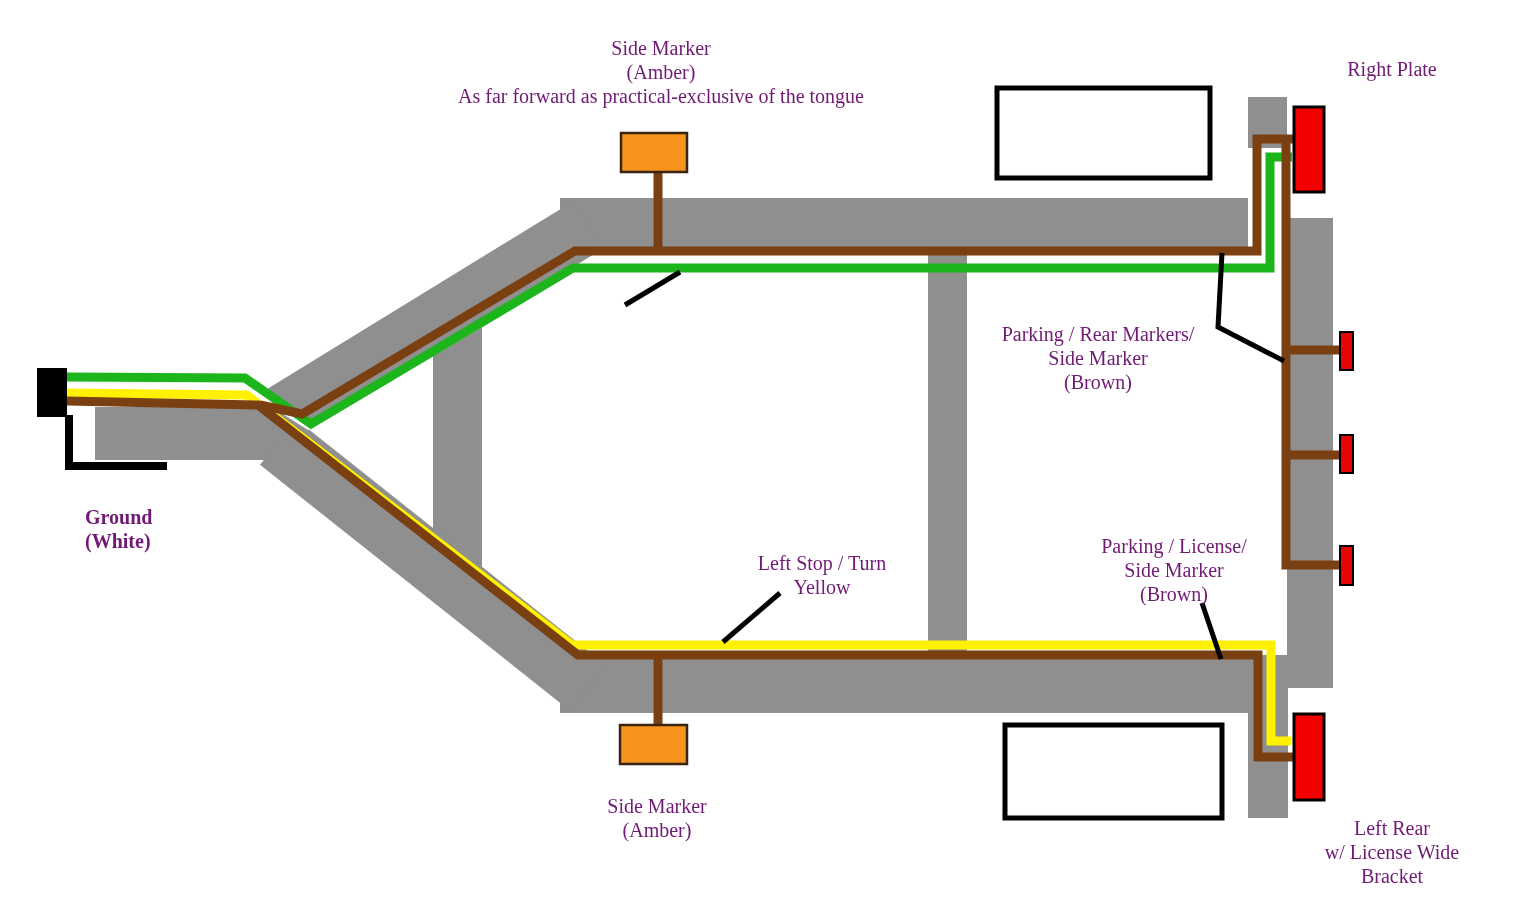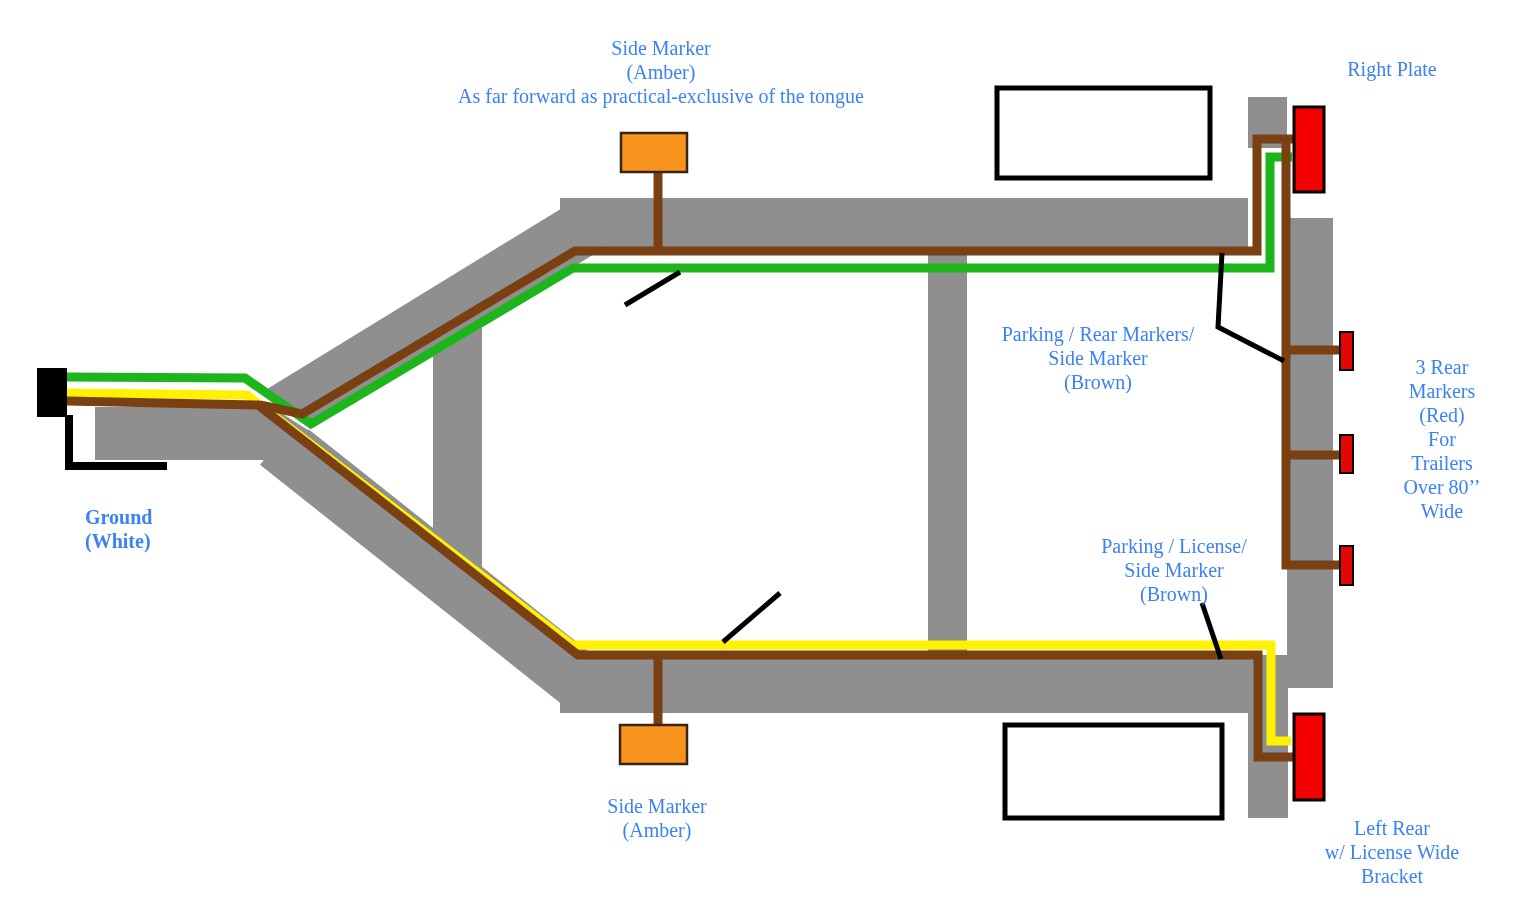--- a/index.html
+++ b/index.html
@@ -2,21 +2,21 @@
 <html style="--frame-gray: #8F8F8F; --wire-green: #1CB51C; --wire-yellow: #FFF100; --wire-brown: #7B4012; --wire-white: #FFFFFF; --ground-black: #000000; --marker-amber: #F7941E; --light-red: #F40000; --marker-red: #E60505;"><head>
 <meta charset="utf-8">
 <style>
   :root{
     --frame-gray:#8F8F8F; --wire-green:#1CB51C; --wire-yellow:#FFF100;
     --wire-brown:#7B4012; --wire-white:#FFFFFF; --ground-black:#000000;
     --marker-amber:#F7941E; --light-red:#F40000; --marker-red:#E60505;
   }
   html,body{margin:0;padding:0;background:#fff;}
   .stage{position:relative;width:1534px;height:906px;background:#fff;overflow:hidden;
-         font-family:"Liberation Serif","DejaVu Serif",serif;color:#3b82f6;}
+         font-family:"Liberation Serif","DejaVu Serif",serif;color:#701a75;}
   .stage svg{position:absolute;left:0;top:0;}
   .lbl{position:absolute;font-size:20px;line-height:24px;white-space:pre-line;
        text-align:center;transform:translateX(-50%);}
   .lbl.left{transform:none;text-align:left;font-weight:bold;}
 </style>
 </head>
 <body>
 
 <div class="stage">
 
@@ -81,27 +81,24 @@
     <rect x="1005" y="725" width="217" height="93" fill="#FFFFFF" style="stroke:var(--ground-black)" stroke-width="5"></rect>
   </svg>
 
   <div class="lbl" style="left:661px;top:36px">Side Marker
 (Amber)
 As far forward as practical-exclusive of the tongue</div>
   <div class="lbl" style="left:1392px;top:57px">Right Plate</div>
   <div class="lbl" style="left:1098px;top:322px">Parking / Rear Markers/
 Side Marker
 (Brown)</div>
-  <div class="lbl" style="left:1442px;top:355px">3 Rear
-Markers (Red)
-For Trailers
-Over 80’’
-Wide</div>
   <div class="lbl left" style="left:85px;top:505px">Ground
 (White)</div>
+  <div class="lbl" style="left:822px;top:551px">Left Stop / Turn
+Yellow</div>
   <div class="lbl" style="left:1174px;top:534px">Parking / License/
 Side Marker
 (Brown)</div>
   <div class="lbl" style="left:657px;top:794px">Side Marker
 (Amber)</div>
   <div class="lbl" style="left:1392px;top:816px">Left Rear
 w/ License Wide
 Bracket</div>
 </div>
 

